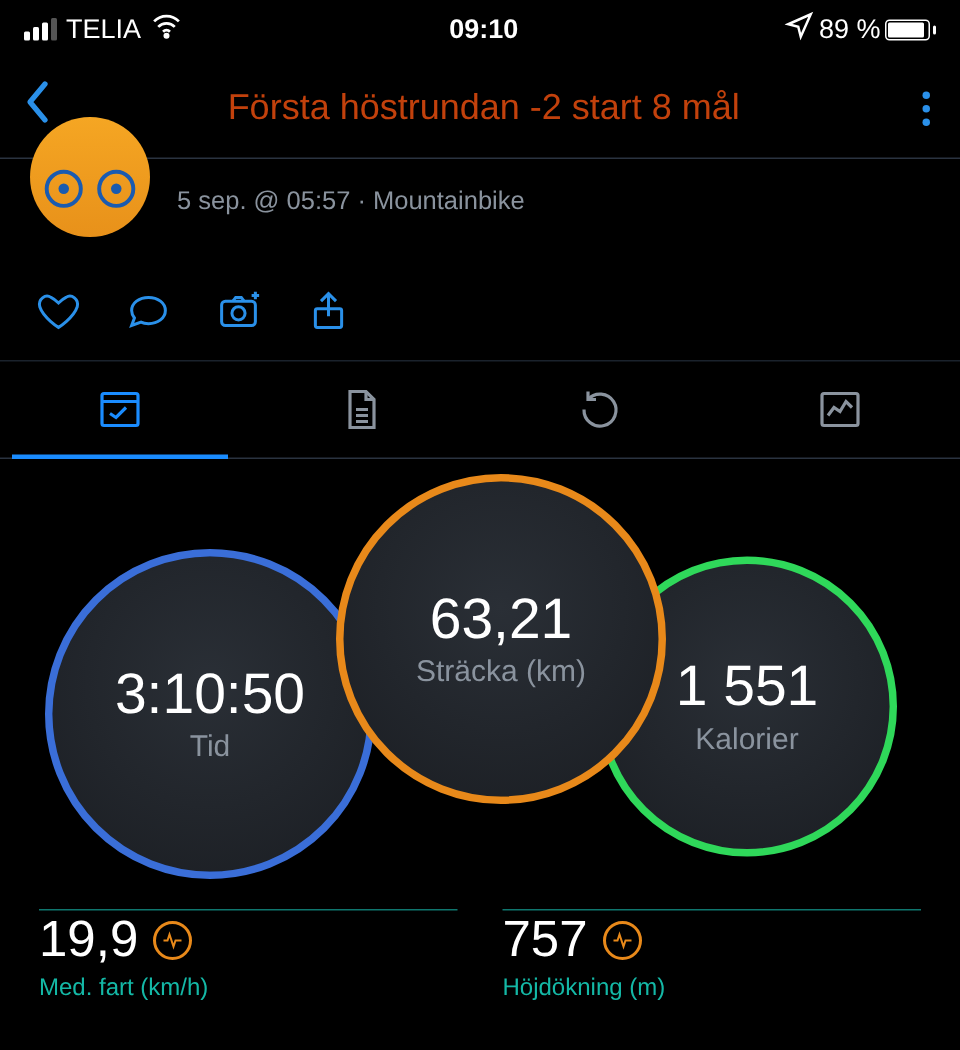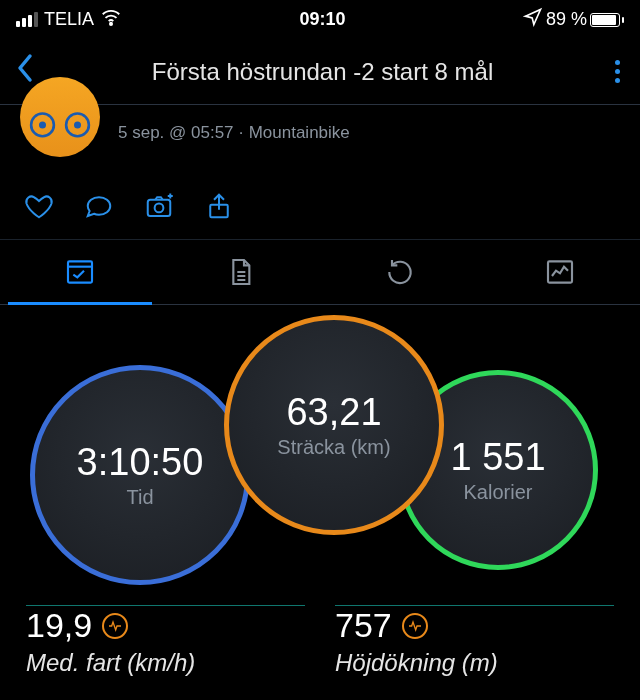--- a/index.html
+++ b/index.html
@@ -31,21 +31,21 @@
     .battery-body { width:30px; height:14px; border:1.5px solid #fff; border-radius:3px; position:relative;}
     .battery-fill { position:absolute; left:1px; top:1px; bottom:1px; width:85%; background:#fff; border-radius:1px;}
     .battery-tip { width:2px; height:6px; background:#fff; border-radius:1px;}
     .nav-bar {
       display: flex;
       align-items: center;
       padding: 14px 16px;
       gap: 16px;
     }
     .back-btn { color:#2a90e9; font-size:30px; font-weight:300; }
-    .nav-title { flex:1; text-align:center; font-size:24px; font-weight:400; color:#e5e5e5;}
+    .nav-title { flex:1; text-align:center; font-size:24px; font-weight:400; color:#c2410c;}
     .menu-dots { display:flex; flex-direction:column; gap:4px; padding:4px;}
     .menu-dots span { width:5px; height:5px; border-radius:50%; background:#2a90e9; display:block;}
     .hr { height:1px; background:#2a3340; }
     .activity-header {
       display:flex; align-items:center; gap:18px; padding:4px 20px 18px 20px;
     }
     .avatar {
       width:80px; height:80px; border-radius:50%;
       background: linear-gradient(#f5a623, #e8911a);
       display:flex; align-items:center; justify-content:center;
@@ -78,21 +78,21 @@
     .ring.right { width:200px; height:200px; left:398px; top:55px; border:5px solid #2fd85a; z-index:1;}
     .ring-val { font-size:38px; font-weight:400;}
     .ring.center .ring-val { font-size:38px;}
     .ring-lbl { color:#8a939e; font-size:20px; margin-top:2px;}
     .stat-row {
       display:flex; padding:0 26px; gap:30px;
     }
     .stat { flex:1; border-top:1px solid #0f766e; padding-top:0;}
     .stat-top { display:flex; align-items:center; gap:10px;}
     .stat-val { font-size:34px; font-weight:400;}
-    .stat-lbl { color:#e5e5e5; font-size:24px; margin-top:4px;font-style:italic;}
+    .stat-lbl { color:#14b8a6; font-size:16px; margin-top:4px;}
     .pulse-ico {
       width:26px; height:26px; border-radius:50%; border:2px solid #e8891a; display:inline-flex; align-items:center; justify-content:center;
     }
     .pulse-ico svg{ width:16px; height:16px; stroke:#e8891a; fill:none; stroke-width:2;}
   </style>
 </head>
 <body>
 
 <div class="status-bar">
   <div class="status-left">

